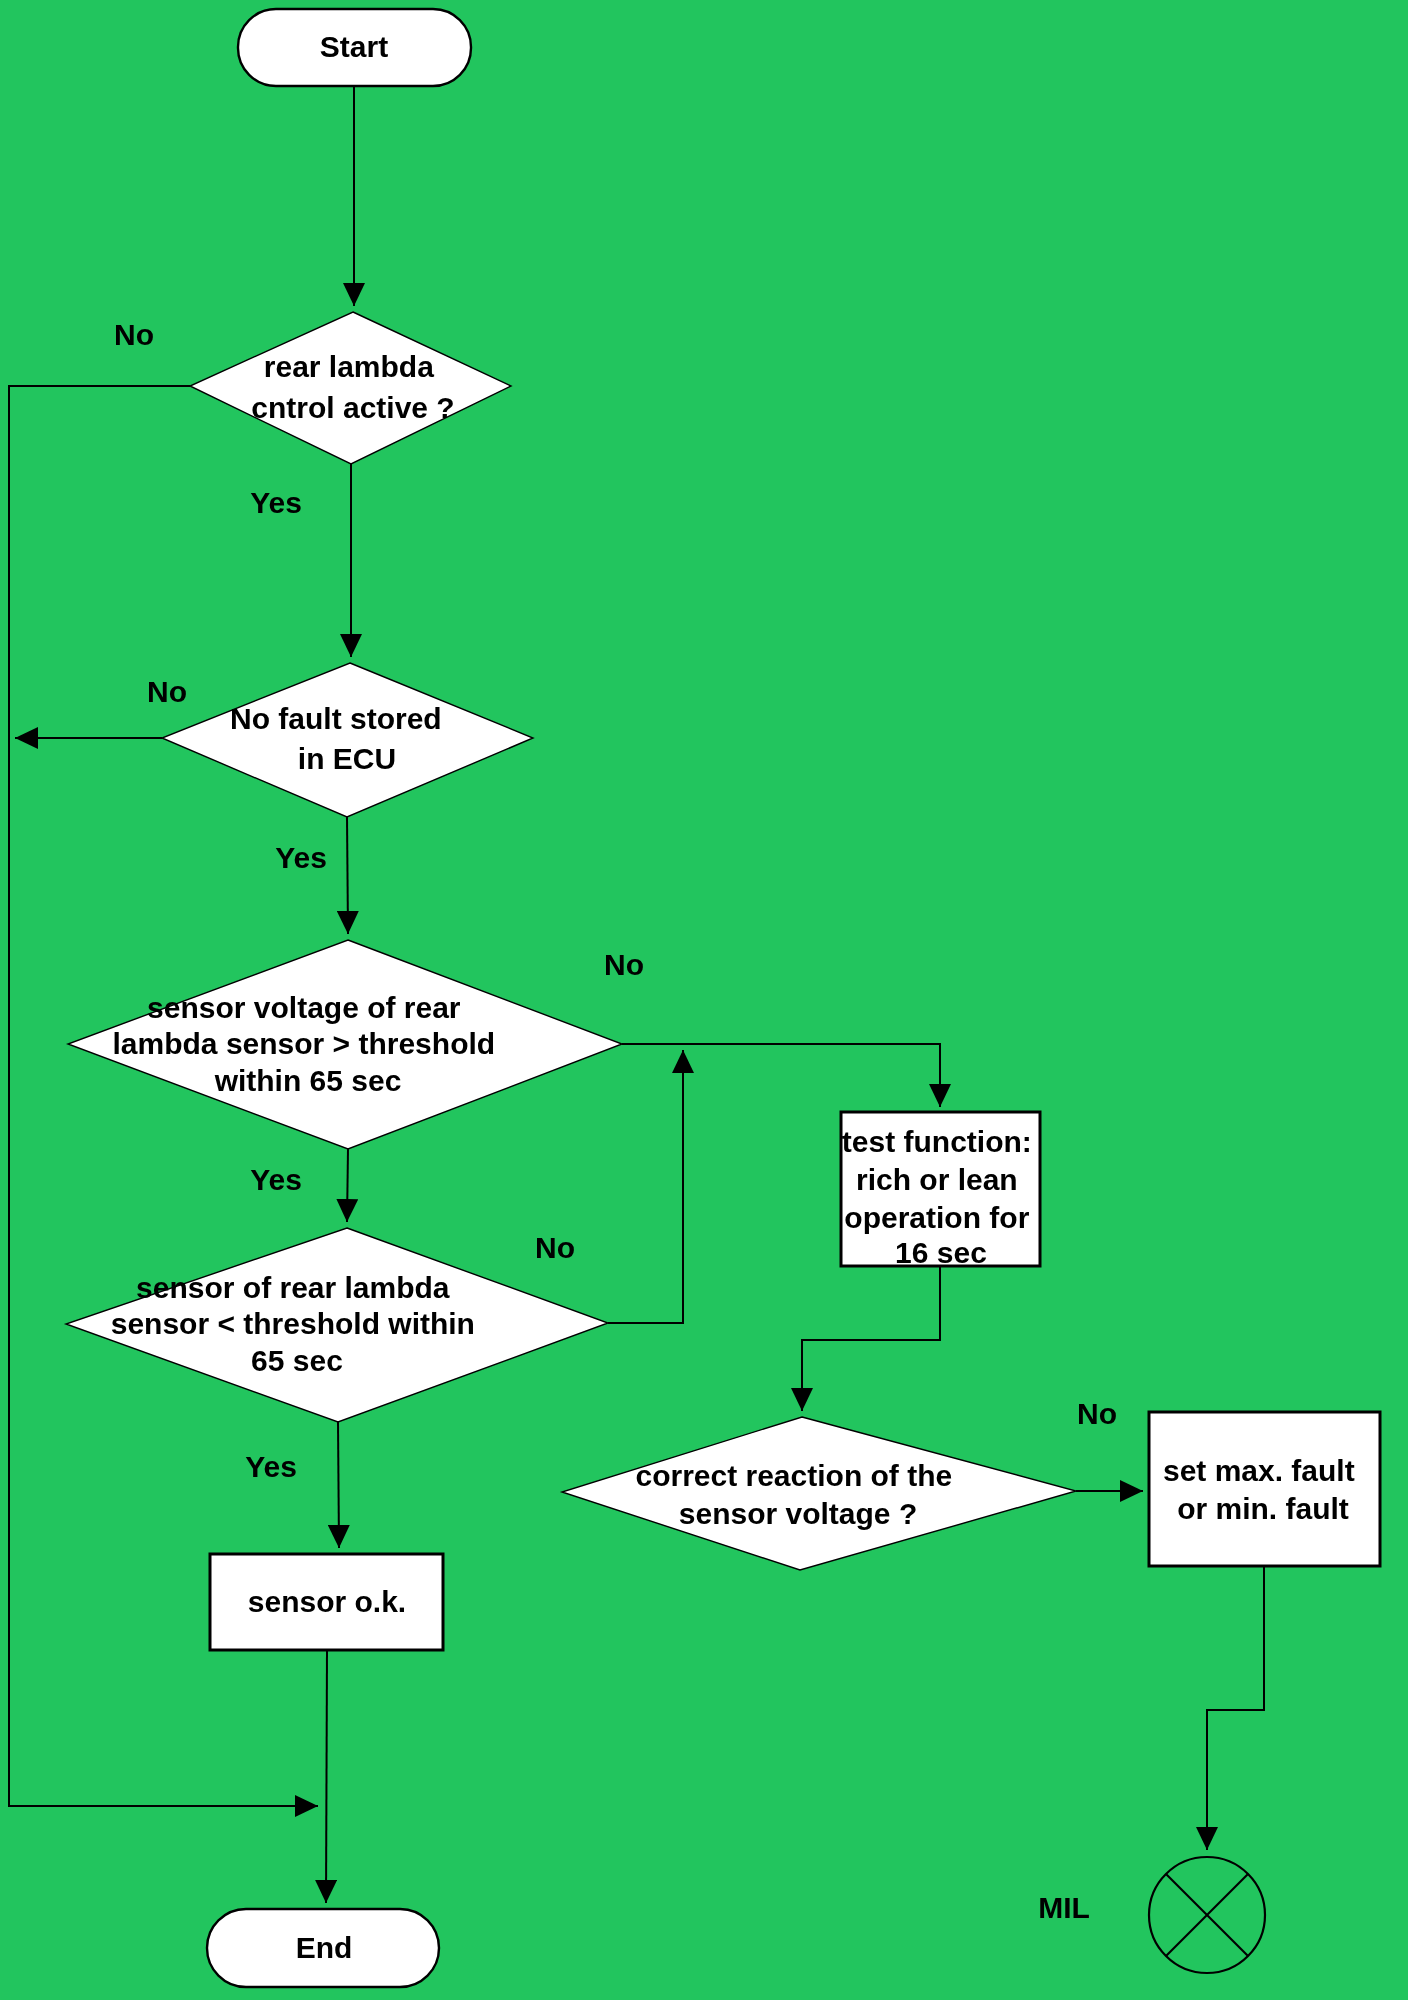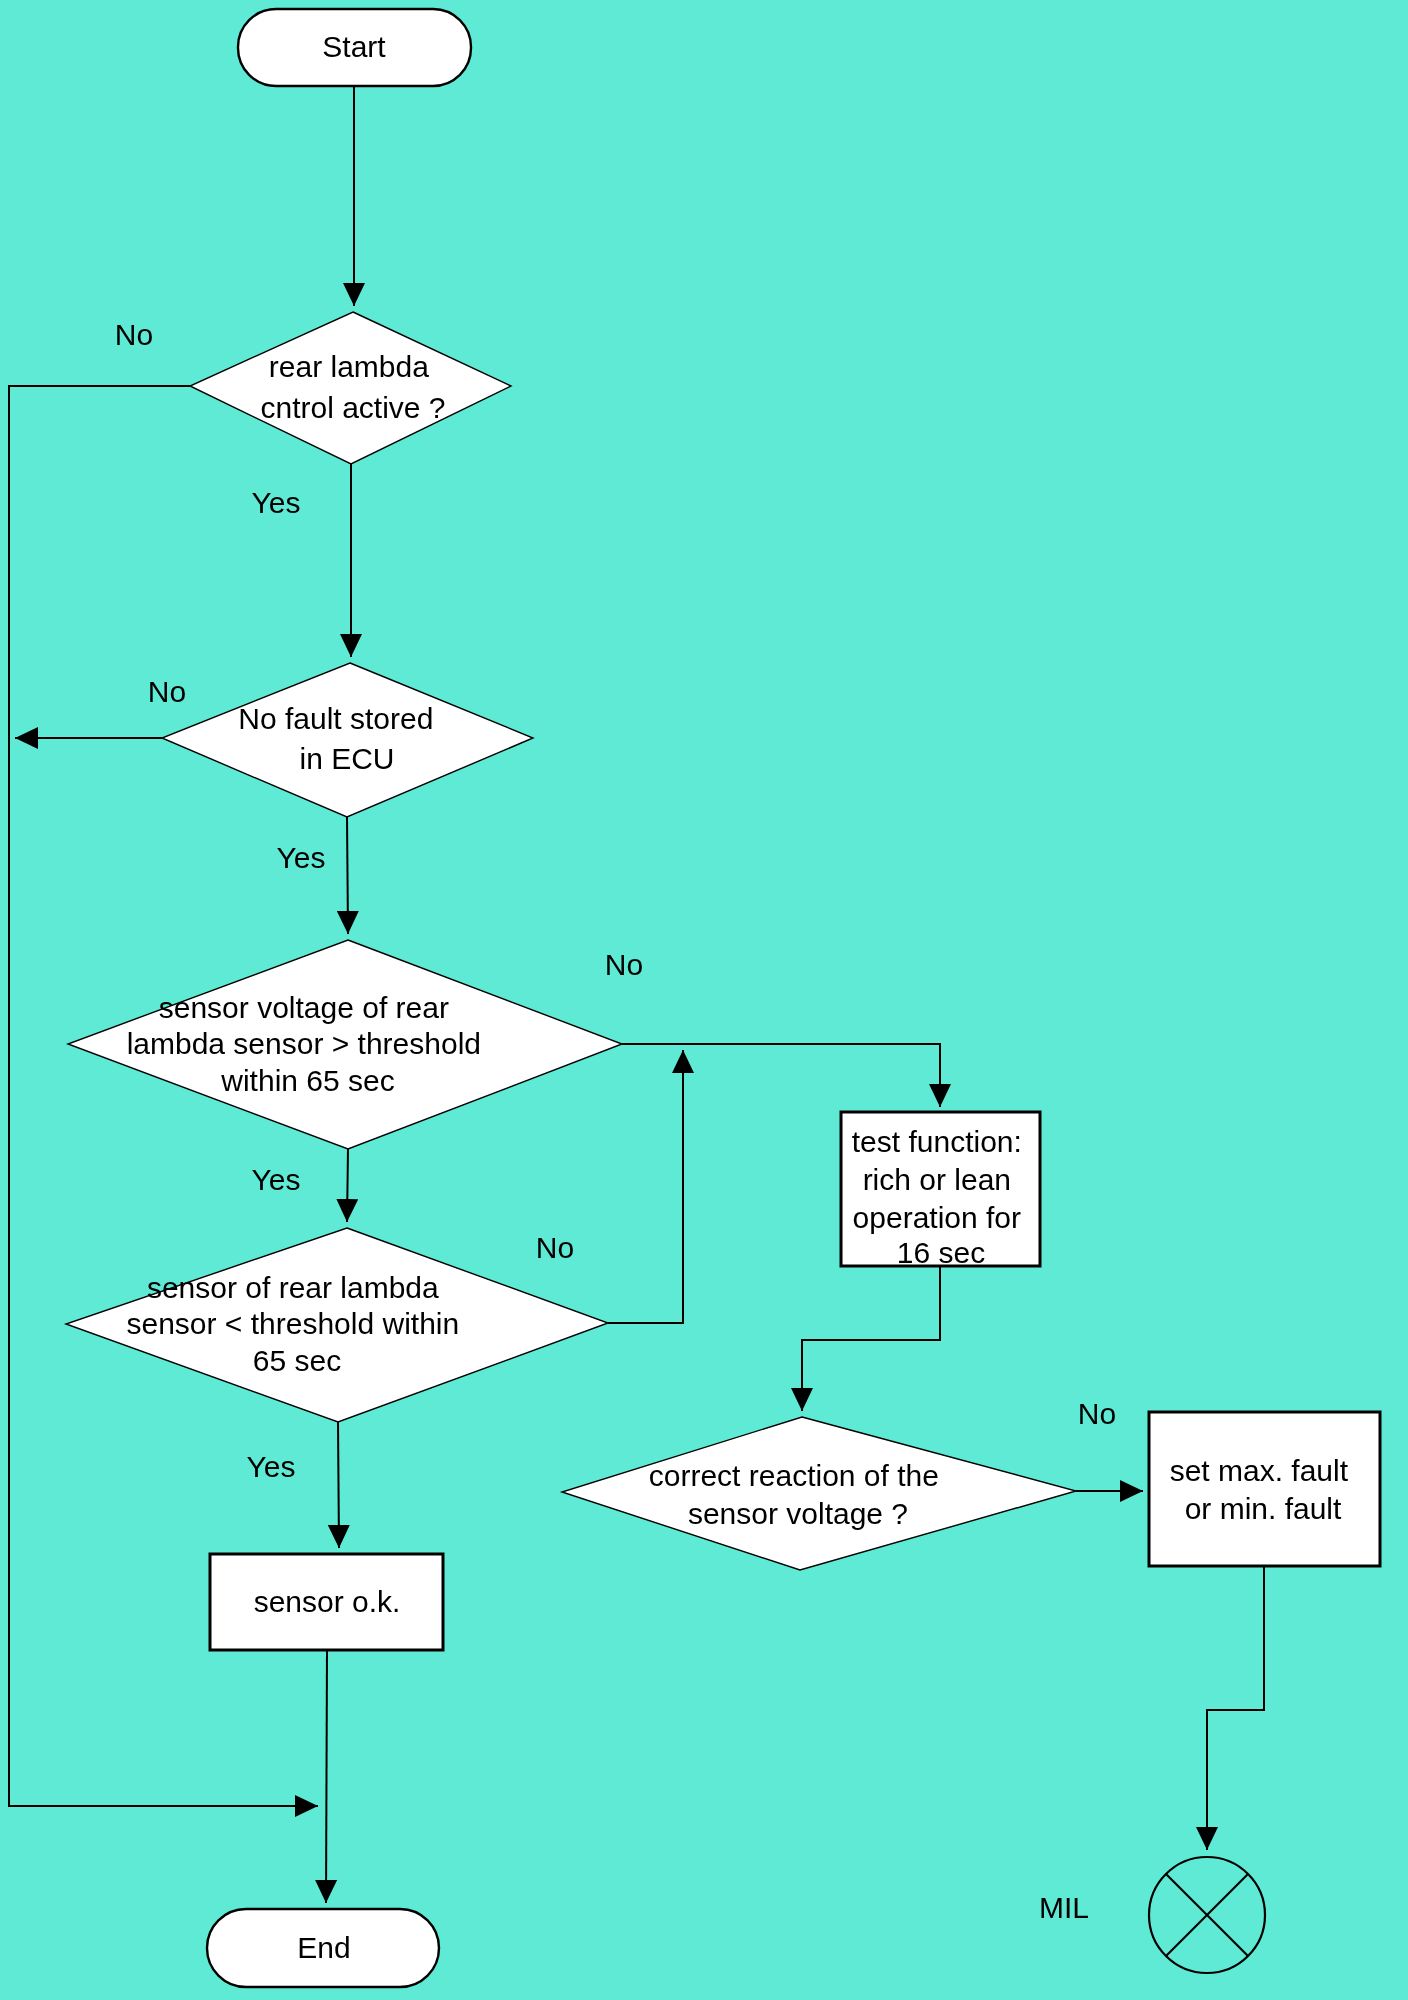--- a/index.html
+++ b/index.html
@@ -1,16 +1,16 @@
 <!DOCTYPE html>
 <html><head>
 <meta charset="utf-8">
 <style>
   html,body{margin:0;padding:0;background:#ffffff;}
-  .page{width:1408px;height:2000px;position:relative;background:#5eead4;}
+  .page{width:1408px;height:2000px;position:relative;background:#22c55e;font-weight:bold;}
   svg{display:block;}
   text, tspan{
     font-family:"Liberation Sans", sans-serif;
     fill:#000000;
   }
   .node-text{font-size:30px;}
   .edge-label{font-size:30px;}
   .shape{fill:#ffffff;stroke:#000000;}
   .decision{stroke-width:1.4;}
   .process{stroke-width:3;}

